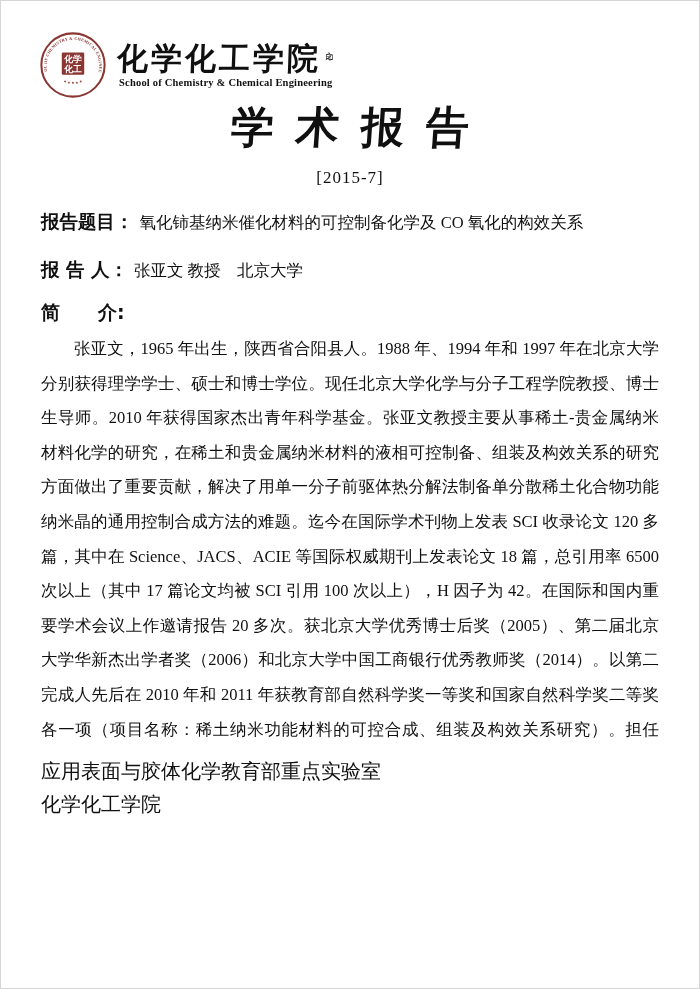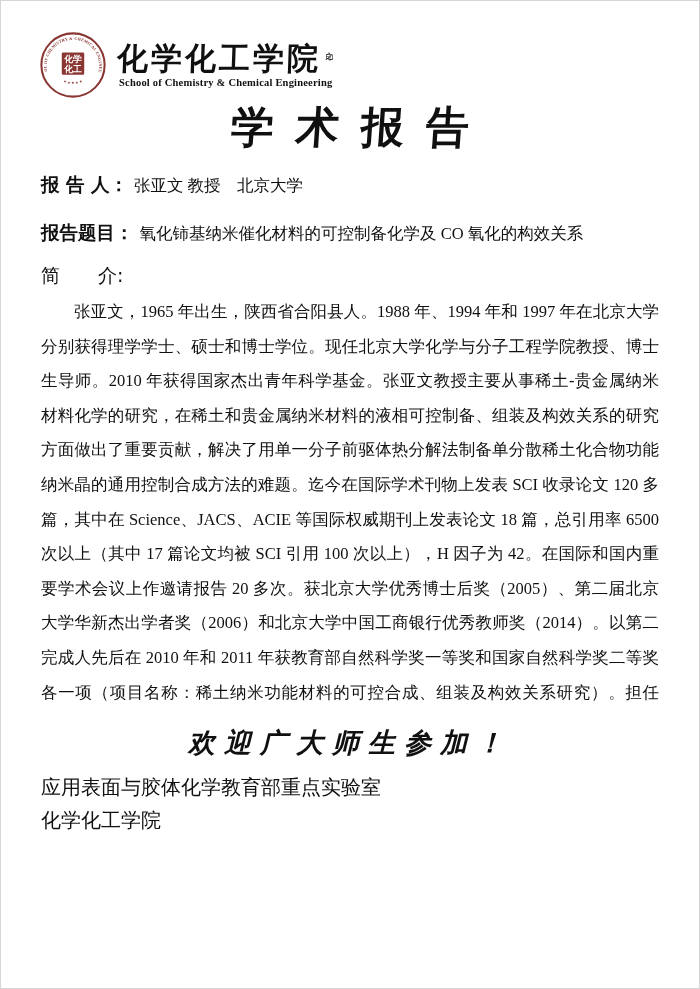--- a/index.html
+++ b/index.html
@@ -43,21 +43,21 @@
   .issue {
     text-align: center; font-size: 17px; letter-spacing: 1px;
     margin-top: 13px; line-height: 24px;
   }
   
   .field-line { margin-top: 17px; line-height: 30px; white-space: nowrap; }
   .field-label { font-weight: bold; font-size: 18.5px; font-family: "DejaVu Sans", sans-serif; }
   .field-value { font-size: 16.5px; margin-left: 6px; }
   .intro-label {
     margin-top: 11px; line-height: 30px;
-    font-weight: normal; font-size: 19px; font-family: "DejaVu Sans", sans-serif;
+    font-weight: bold; font-size: 19px; font-family: "DejaVu Sans", sans-serif;
   }
   
   .intro-text {
     margin: 5px 0 0 0;
     font-size: 16.5px; line-height: 34.6px;
     text-align: justify; text-indent: 2em;
     height: 415px; overflow: hidden;
   }
   
   .schedule-line { line-height: 29px; white-space: nowrap; }
@@ -101,35 +101,35 @@
       <div class="logo-cn-row">
         <span class="logo-cn">化学化工学院</span>
         <span class="logo-seal-marks">之印</span>
       </div>
       <div class="logo-en">School of Chemistry &amp; Chemical Engineering</div>
     </div>
   </div>
 
   <h1 class="doc-title">学术报告</h1>
 
+  <div class="issue">[2015-7]</div>
+
+  <div class="field-line">
+    <span class="field-label">报告题目：</span><span class="field-value">氧化铈基纳米催化材料的可控制备化学及 CO 氧化的构效关系</span>
+  </div>
 
   <div class="field-line">
     <span class="field-label">报 告 人：</span><span class="field-value">张亚文 教授　北京大学</span>
-  </div>
-
-  <div class="field-line">
-    <span class="field-label">报告题目：</span><span class="field-value">氧化铈基纳米催化材料的可控制备化学及 CO 氧化的构效关系</span>
   </div>
 
   <div class="intro-label">简　　介:</div>
 
   <p class="intro-text">张亚文，1965 年出生，陕西省合阳县人。1988 年、1994 年和 1997 年在北京大学分别获得理学学士、硕士和博士学位。现任北京大学化学与分子工程学院教授、博士生导师。2010 年获得国家杰出青年科学基金。张亚文教授主要从事稀土-贵金属纳米材料化学的研究，在稀土和贵金属纳米材料的液相可控制备、组装及构效关系的研究方面做出了重要贡献，解决了用单一分子前驱体热分解法制备单分散稀土化合物功能纳米晶的通用控制合成方法的难题。迄今在国际学术刊物上发表 SCI 收录论文 120 多篇，其中在 Science、JACS、ACIE 等国际权威期刊上发表论文 18 篇，总引用率 6500 次以上（其中 17 篇论文均被 SCI 引用 100 次以上），H 因子为 42。在国际和国内重要学术会议上作邀请报告 20 多次。获北京大学优秀博士后奖（2005）、第二届北京大学华新杰出学者奖（2006）和北京大学中国工商银行优秀教师奖（2014）。以第二完成人先后在 2010 年和 2011 年获教育部自然科学奖一等奖和国家自然科学奖二等奖各一项（项目名称：稀土纳米功能材料的可控合成、组装及构效关系研究）。担任《中国稀土学报》中英文版和《化学学报》编委，以及中国材料研究学会纳米材料与器件分会理事。还被选入爱思唯尔 2014 年化学组中国高被引学者名录。</p>
 
 
 
-  <div class="welcome">欢迎广大师生参加！</div>
 
   <div class="signoff">
     <div class="signoff-line-1">应用表面与胶体化学教育部重点实验室</div>
     <div class="signoff-line-2">化学化工学院</div>
   </div>
 
 </div>
 
 </body></html>

